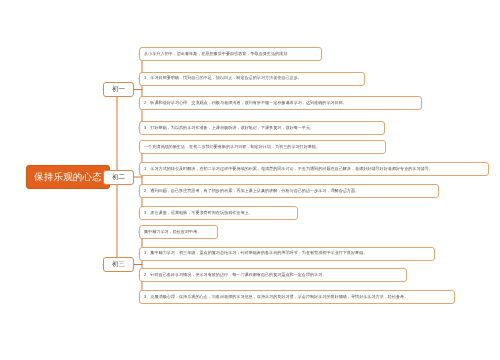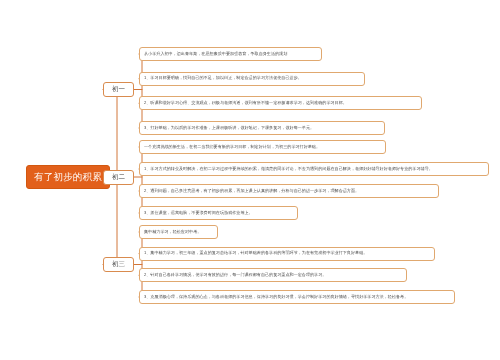--- a/index.html
+++ b/index.html
@@ -116,21 +116,21 @@
 
       <path d="M134,264.5 L142,264.5"></path>
       <path d="M142,232 L142,297"></path>
       <path d="M142,232 L139,232"></path>
       <path d="M142,253.6 L139,253.6"></path>
       <path d="M142,275.3 L139,275.3"></path>
       <path d="M142,297 L139,297"></path>
     </g>
   </svg>
 
-  <div class="root-node">有了初步的积累</div>
+  <div class="root-node">保持乐观的心态</div>
 
   <div class="branch-node" style="top:82px;">初一</div>
 
   <div class="branch-node" style="top:169.5px;">初二</div>
 
   <div class="branch-node" style="top:257px;">初三</div>
 
   <div class="leaf" style="top:47px;  width:183px;">从小学升入初中，迈出青年期，在思想素质中要加强教育，争取自身生活的规划</div>
   <div class="leaf" style="top:71.7px; width:226px;">1、学习目标要明确，找到自己的不足，加以纠正，制定合适的学习方法促使自己进步。</div>
   <div class="leaf" style="top:96.3px; width:283px;">2、听课和做好学习心得、交流观点，积极与老师沟通，做到有所不懂一定积极请求学习，达到准确的学习目标。</div>

